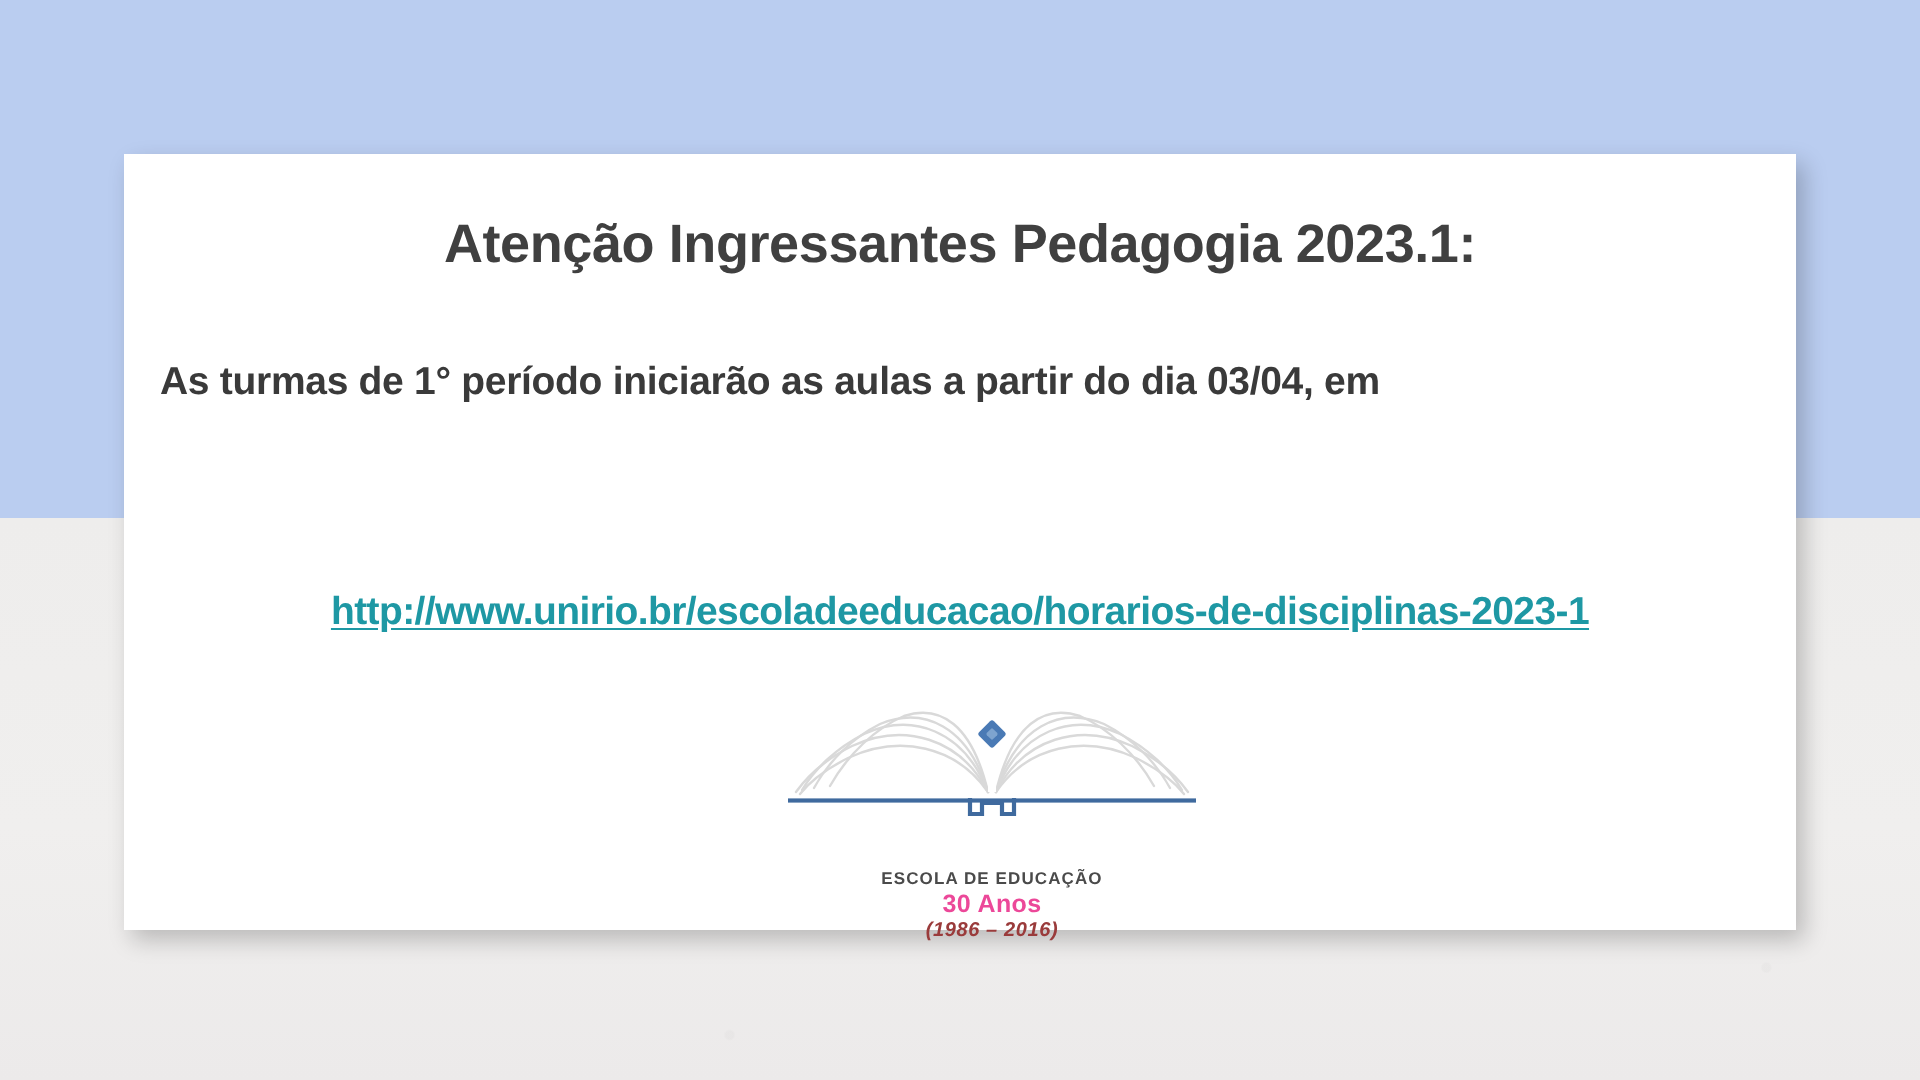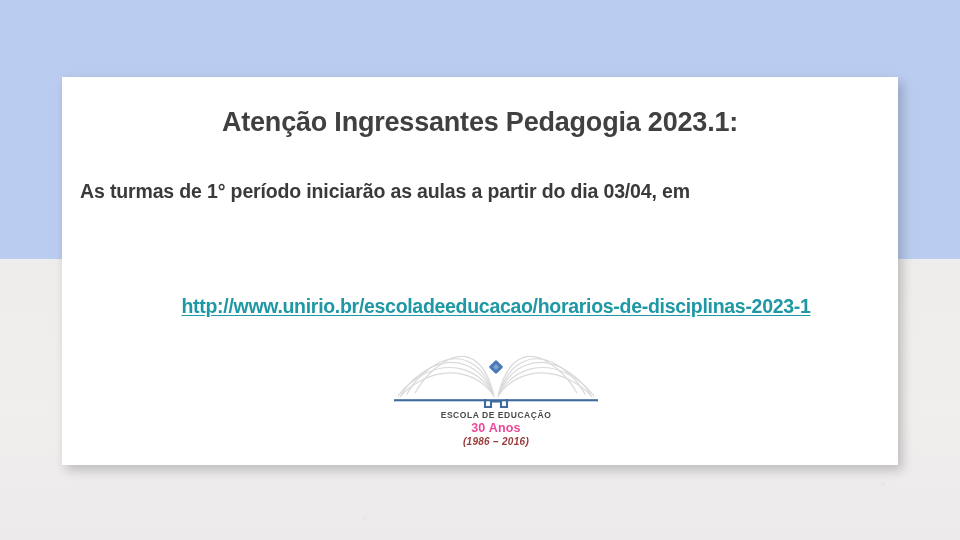--- a/index.html
+++ b/index.html
@@ -94,21 +94,20 @@
     display: block;
   }
 
   
   .link-line {
     position: absolute;
     left: 0;
     top: 218px;
     width: 836px;
     text-align: center;
-    padding-left: 16px;
   }
   .link {
     font-size: 19.5px;
     font-weight: bold;
     color: #1e98a4;
     text-decoration: underline;
     text-underline-offset: 2px;
     letter-spacing: -0.3px;
     cursor: pointer;
     white-space: nowrap;
@@ -136,20 +135,21 @@
     width: 212px;
     text-align: center;
   }
   .logo-t1 {
     display: block;
     font-size: 8.5px;
     font-weight: bold;
     color: #4a4a4a;
     letter-spacing: 0.55px;
     line-height: 11px;
+    margin-top: 24px;
   }
   .logo-t2 {
     display: block;
     font-size: 12.5px;
     font-weight: bold;
     color: #ec4899;
     letter-spacing: 0.2px;
     line-height: 14px;
   }
   .logo-t3 {

